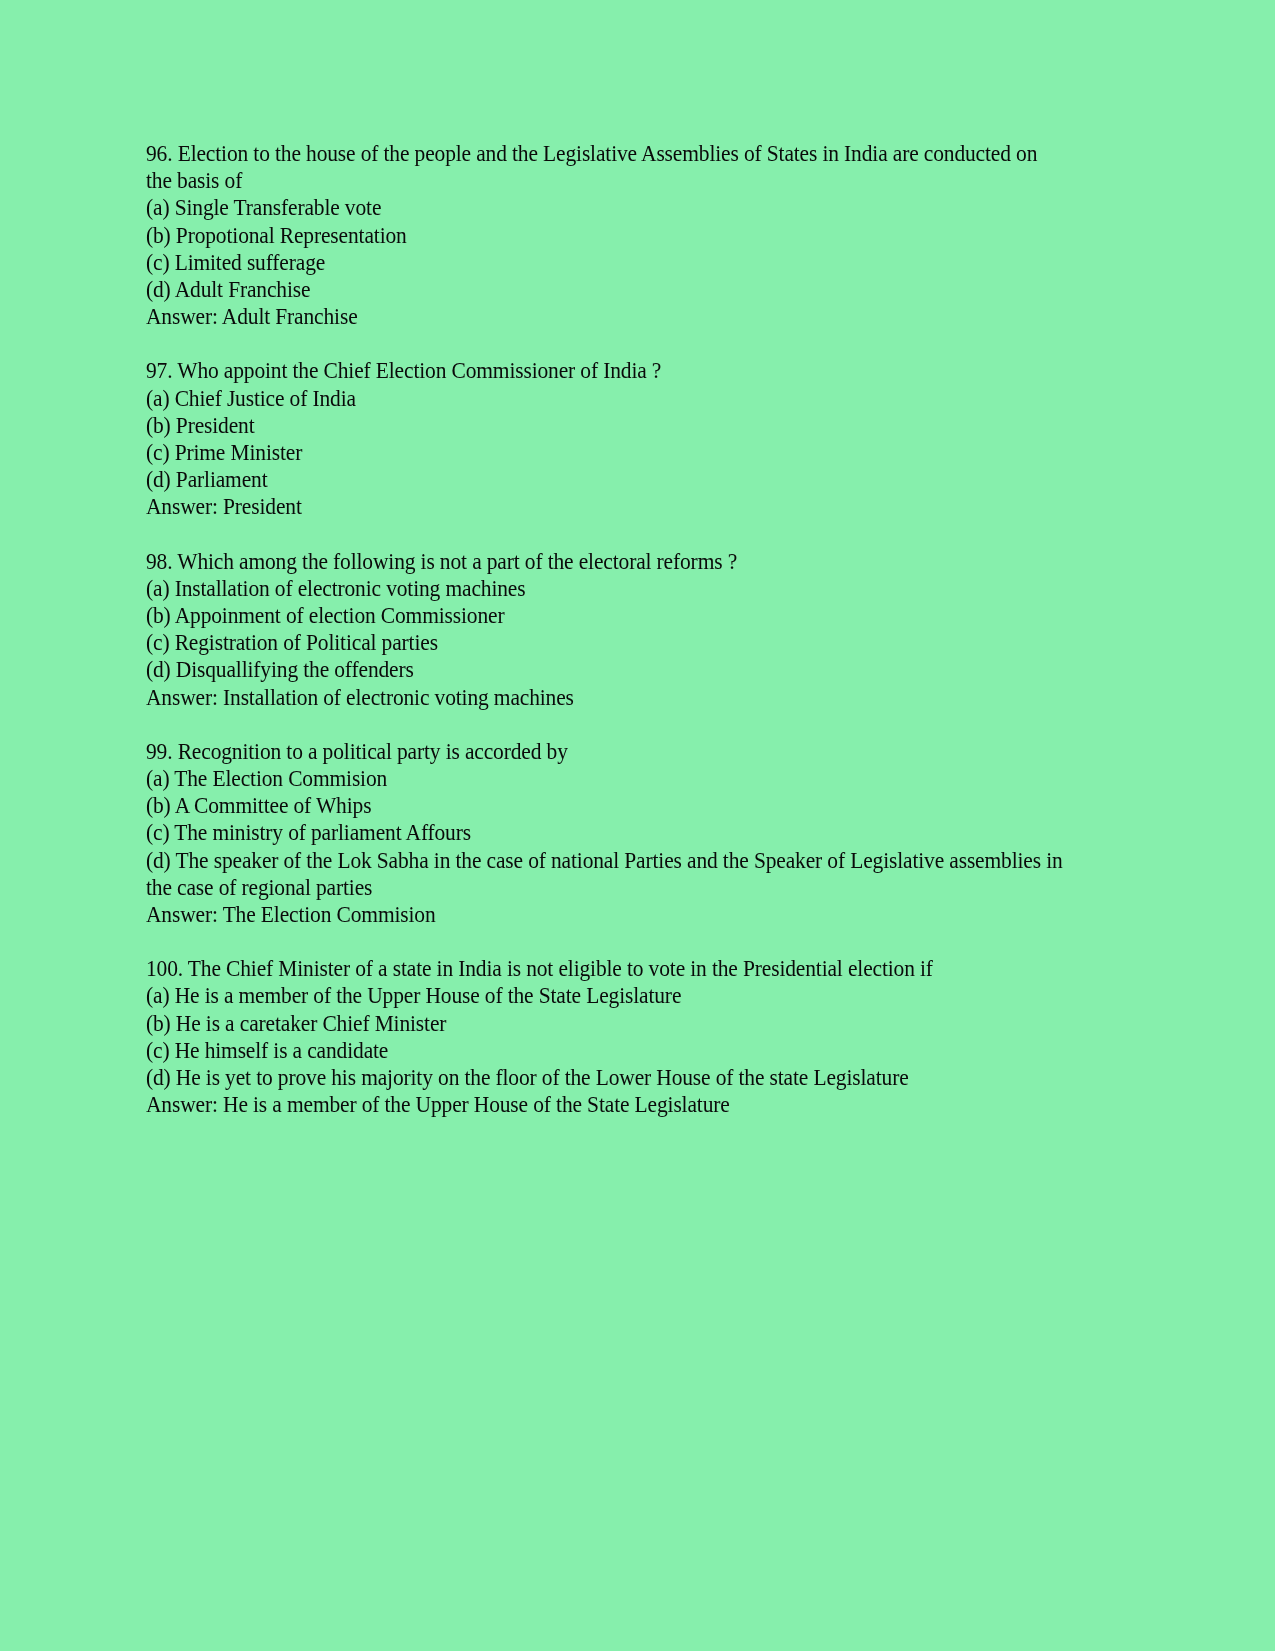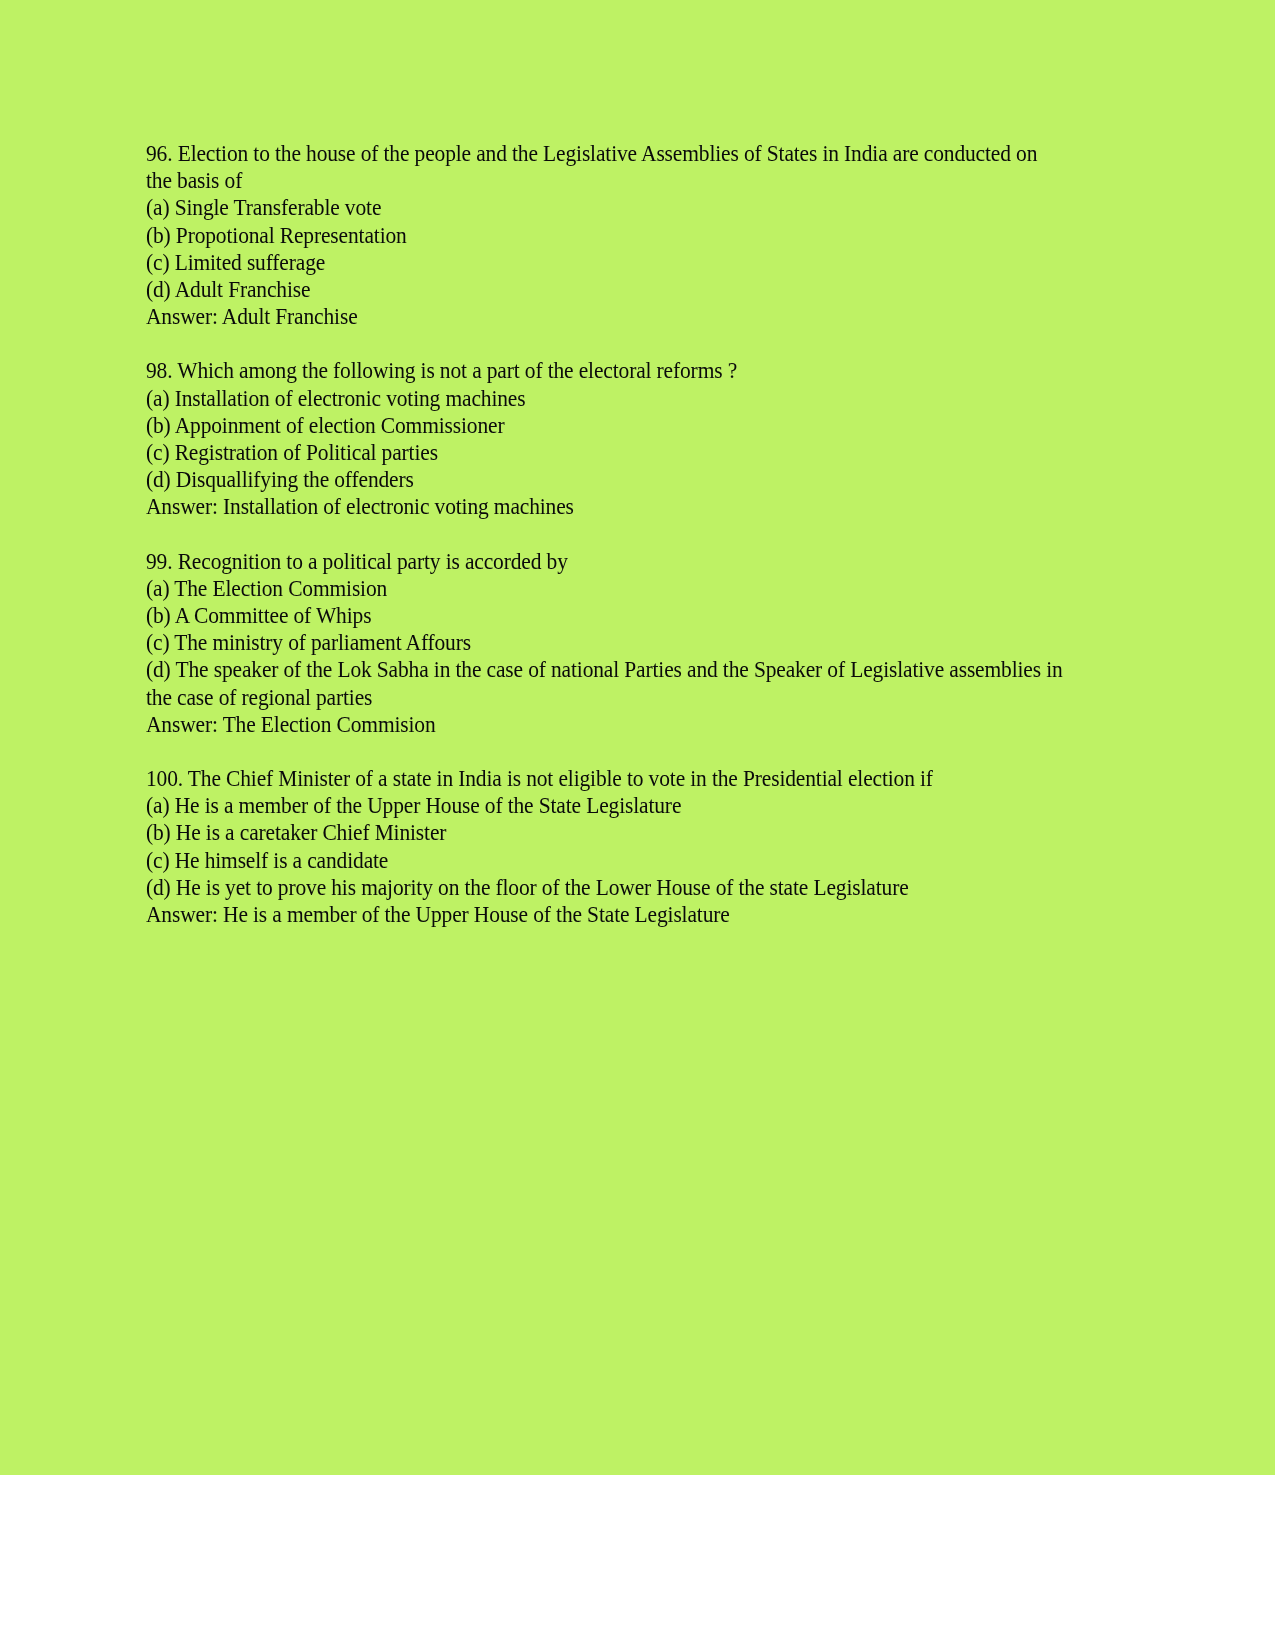--- a/index.html
+++ b/index.html
@@ -14,22 +14,22 @@
     position: relative;
     overflow: hidden;
     font-family: "Liberation Serif", "DejaVu Serif", serif;
     color: #000000;
   }
   .page {
     position: absolute;
     top: 0;
     left: 0;
     width: 1275px;
-    height: 1475px;
-    background: #bef264;
+    height: 1651px;
+    background: #86efac;
     box-sizing: border-box;
     padding: 140px 150px 12px 146px;
   }
   .qblock {
     margin: 0 0 27px 0;
   }
   .qline {
     font-size: 22.5px;
     line-height: 27.2px;
     letter-spacing: -0.15px;
@@ -51,20 +51,28 @@
 
   <div class="qblock">
     <p class="qline stem">96. Election to the house of the people and the Legislative Assemblies of States in India are conducted on the basis of</p>
     <p class="qline opt">(a) Single Transferable vote</p>
     <p class="qline opt">(b) Propotional Representation</p>
     <p class="qline opt">(c) Limited sufferage</p>
     <p class="qline opt">(d) Adult Franchise</p>
     <p class="qline ans">Answer: Adult Franchise</p>
   </div>
 
+  <div class="qblock">
+    <p class="qline stem">97. Who appoint the Chief Election Commissioner of India ?</p>
+    <p class="qline opt">(a) Chief Justice of India</p>
+    <p class="qline opt">(b) President</p>
+    <p class="qline opt">(c) Prime Minister</p>
+    <p class="qline opt">(d) Parliament</p>
+    <p class="qline ans">Answer: President</p>
+  </div>
 
   <div class="qblock">
     <p class="qline stem">98. Which among the following is not a part of the electoral reforms ?</p>
     <p class="qline opt">(a) Installation of electronic voting machines</p>
     <p class="qline opt">(b) Appoinment of election Commissioner</p>
     <p class="qline opt">(c) Registration of Political parties</p>
     <p class="qline opt">(d) Disquallifying the offenders</p>
     <p class="qline ans">Answer: Installation of electronic voting machines</p>
   </div>
 

